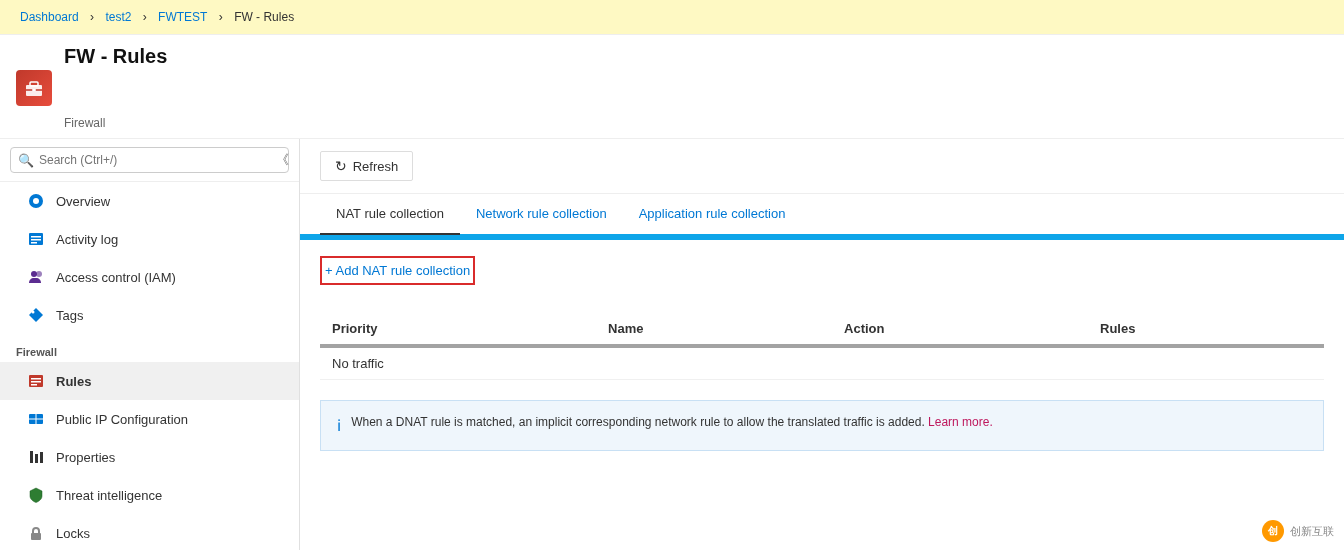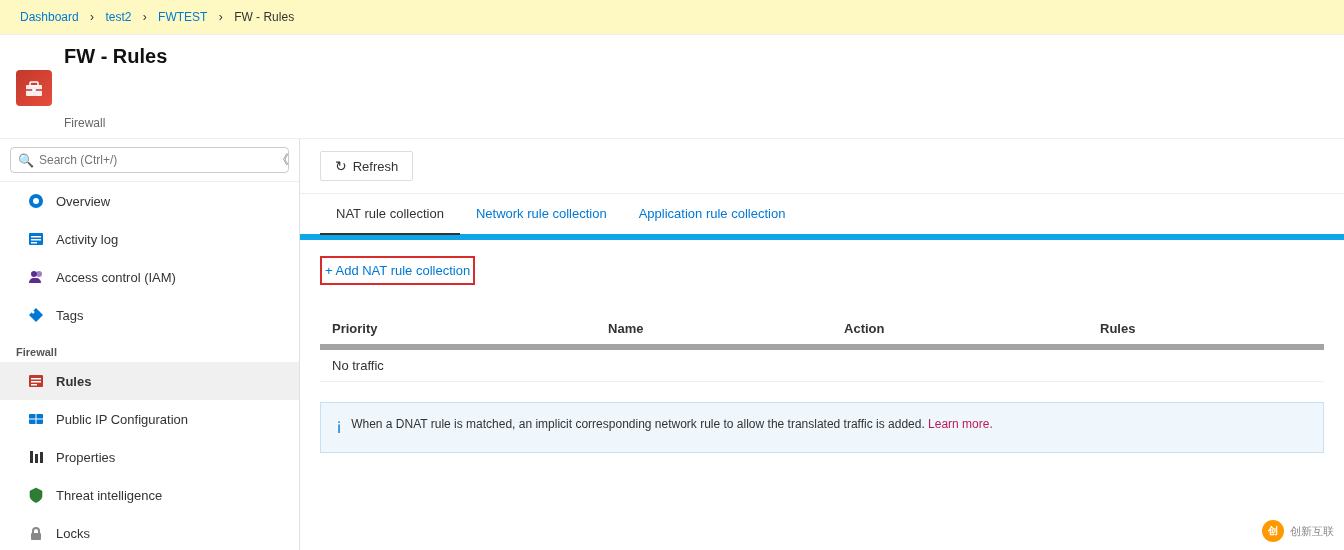--- a/index.html
+++ b/index.html
@@ -46,21 +46,21 @@
     .tab.active { color: #333; border-bottom: 2px solid #333; }
 
     
     .tab-content { padding: 16px 20px; }
 
     
     .add-rule-btn { display: inline-flex; align-items: center; gap: 4px; padding: 5px 3px; border: 2px solid #d92b2b; background: #fff; color: #0078d4; cursor: pointer; font-size: 13px; margin-bottom: 16px; }
 
     
     .rule-table { width: 100%; border-collapse: collapse; }
-    .rule-table th { text-align: left; padding: 8px 12px; font-weight: 600; font-size: 13px; border-bottom: 6px solid #a3a3a3; color: #333; }
+    .rule-table th { text-align: left; padding: 8px 12px; font-weight: 600; font-size: 13px; border-bottom: 4px solid #a3a3a3; color: #333; }
     .rule-table td { padding: 8px 12px; font-size: 13px; color: #333; border-bottom: 1px solid #f0f0f0; }
 
     
     .info-banner { margin-top: 20px; background: #eff6fc; border: 1px solid #c8e0f4; padding: 12px 16px; display: flex; align-items: flex-start; gap: 10px; font-size: 12px; color: #333; line-height: 1.5; }
     .info-banner a { color: #be185d; text-decoration: none; }
     .info-icon { color: #0078d4; font-size: 16px; flex-shrink: 0; margin-top: 1px; }
 
     
     .watermark { position: fixed; bottom: 8px; right: 10px; display: flex; align-items: center; gap: 6px; font-size: 11px; color: #888; }
     .watermark-logo { background: #f90; color: #fff; width: 22px; height: 22px; border-radius: 50%; display: flex; align-items: center; justify-content: center; font-size: 10px; font-weight: bold; }

